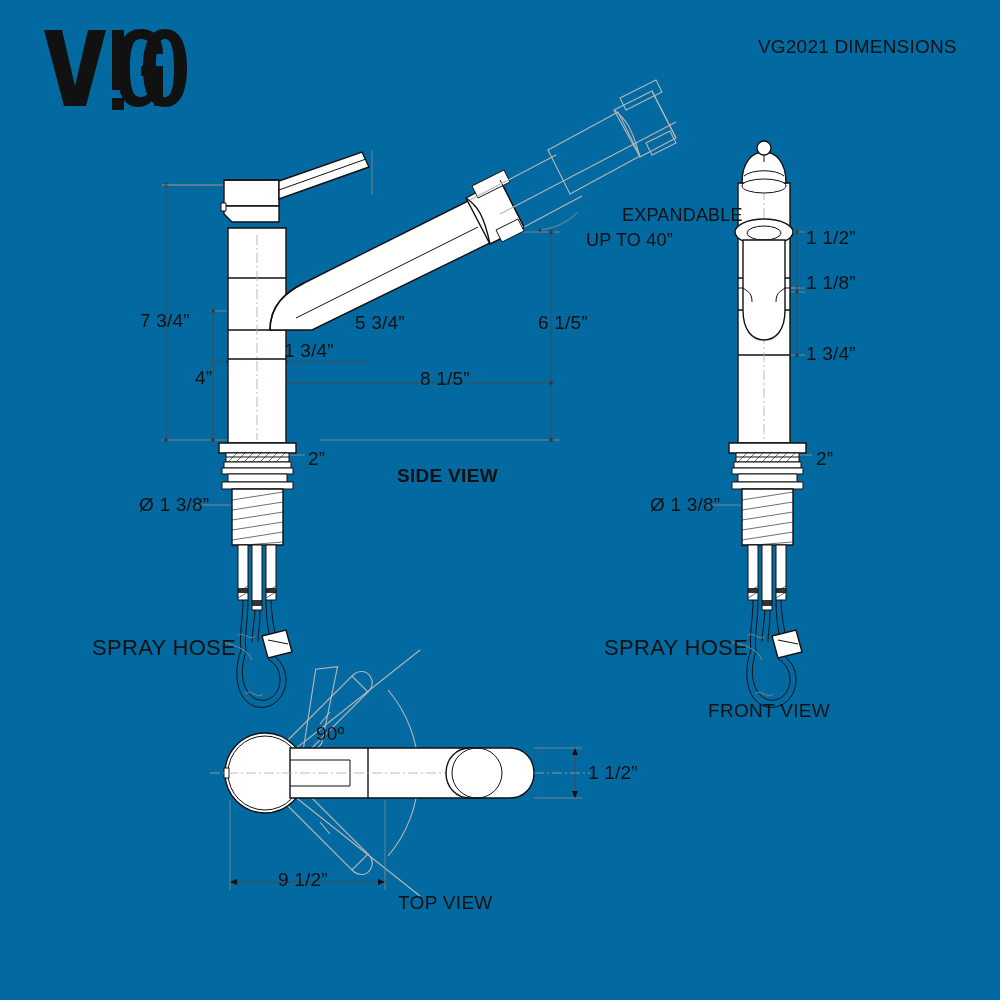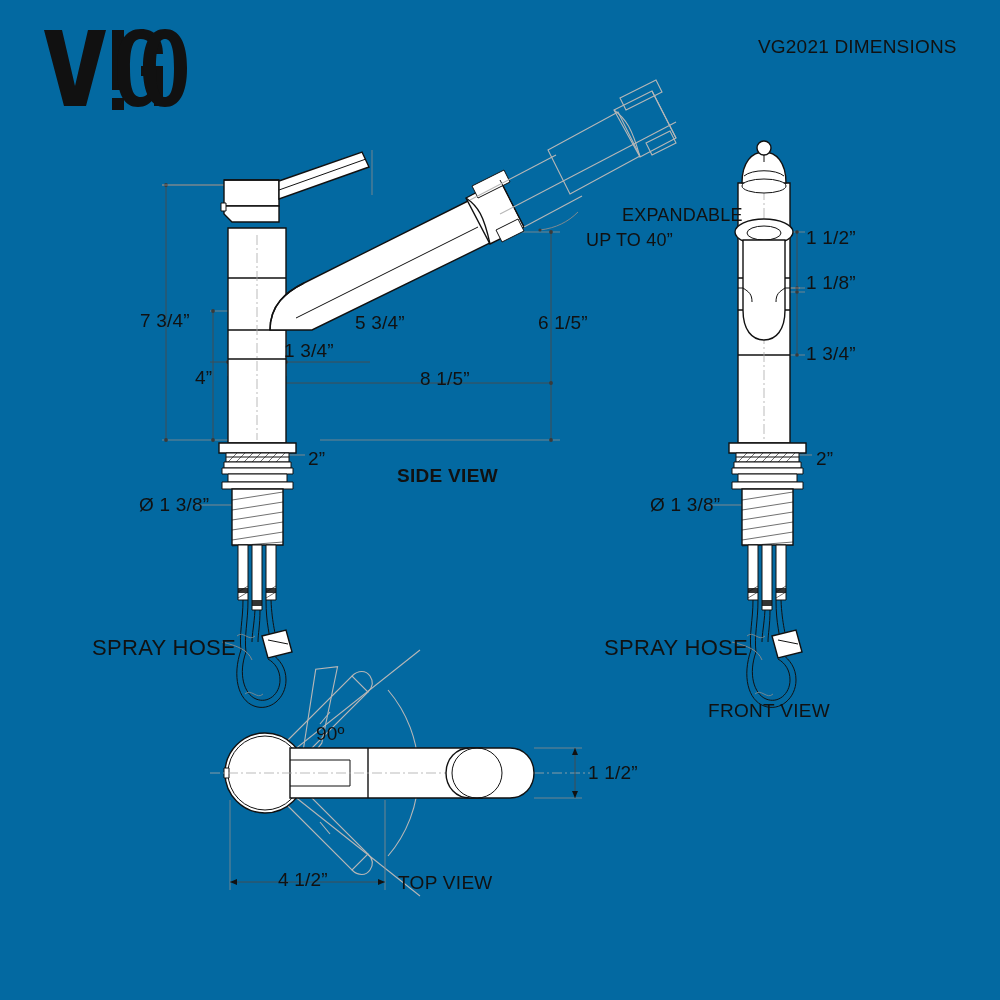--- a/index.html
+++ b/index.html
@@ -474,18 +474,18 @@
   <div class="txt dim-txt" style="left:806px; top:343px;">1 3/4”</div>
   <div class="txt dim-txt" style="left:816px; top:448px;">2”</div>
   <div class="txt dim-txt" style="left:650px; top:494px;">Ø 1 3/8”</div>
 
   <div class="txt hose-txt" style="left:604px; top:635px;">SPRAY HOSE</div>
 
   <div class="txt view-txt" style="left:708px; top:700px;">FRONT VIEW</div>
 
   <div class="txt dim-txt" style="left:316px; top:723px;">90º</div>
   <div class="txt dim-txt" style="left:588px; top:762px;">1 1/2”</div>
-  <div class="txt dim-txt" style="left:278px; top:869px;">4 1/2”</div>
-
-  <div class="txt view-txt" style="left:398px; top:872px;">TOP VIEW</div>
+  <div class="txt dim-txt" style="left:278px; top:869px;">9 1/2”</div>
+
+  <div class="txt view-txt" style="left:398px; top:892px;">TOP VIEW</div>
 
 
 </div>
 
 </body></html>

